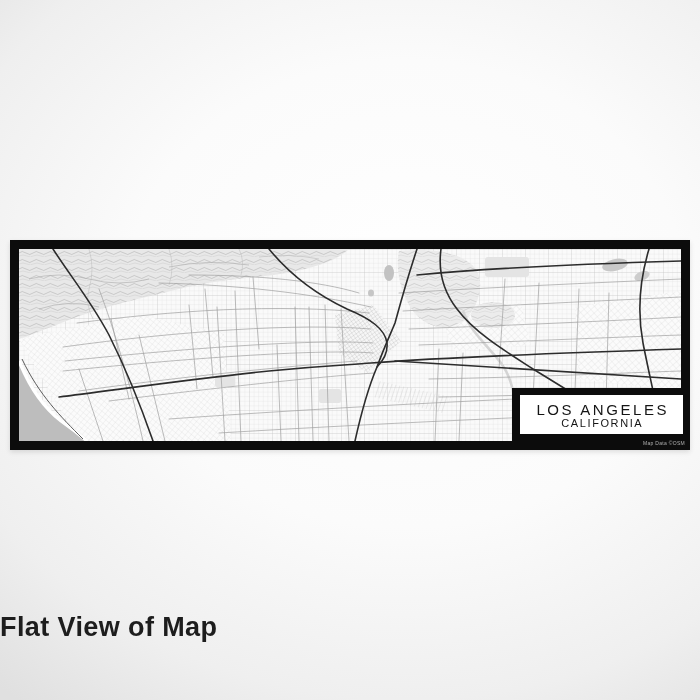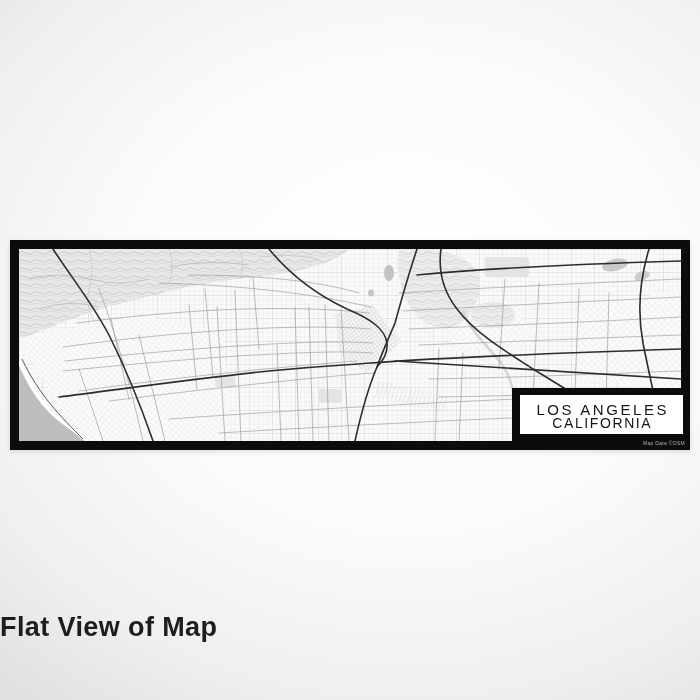--- a/index.html
+++ b/index.html
@@ -26,21 +26,21 @@
   .label-inner{
     position:absolute;left:8px;top:7px;width:163px;height:39px;
     background:var(--label_bg,#ffffff);
     display:flex;flex-direction:column;align-items:center;justify-content:center;
   }
   .city-name{
     font-size:15px;letter-spacing:2.6px;color:var(--label_text,#151515);
     line-height:17px;white-space:nowrap;text-indent:2.6px;
   }
   .state-name{
-    font-size:14px;letter-spacing:1.6px;color:var(--label_text,#151515);
+    font-size:11px;letter-spacing:1.6px;color:var(--label_text,#151515);
     line-height:11px;white-space:nowrap;text-indent:1.6px;
   }
   .map-attribution{
     position:absolute;right:5px;bottom:4px;font-size:5px;letter-spacing:0.3px;
     color:var(--attribution_text,#b0b0b0);white-space:nowrap;
   }
   .page-title{
     position:absolute;left:0;top:612px;width:700px;text-align:left;
     font-size:27px;font-weight:700;letter-spacing:0.4px;
     color:var(--title_text,#1d1d1d);

